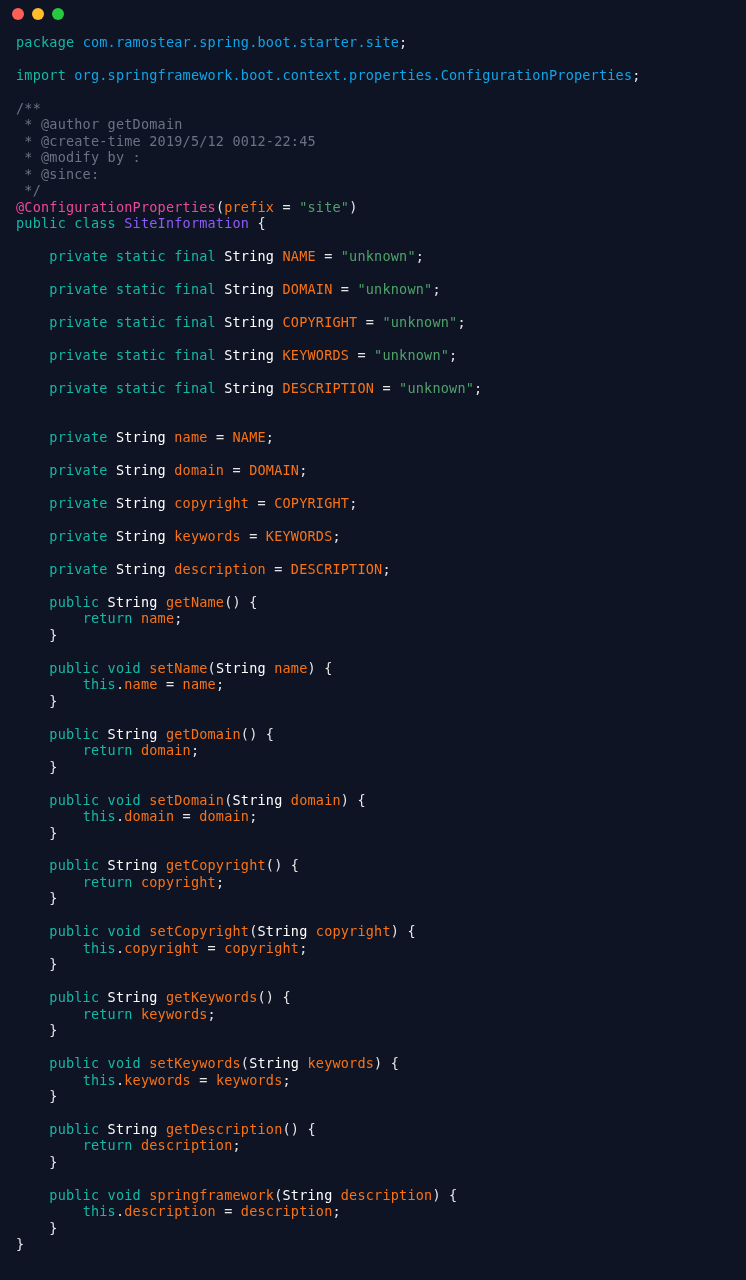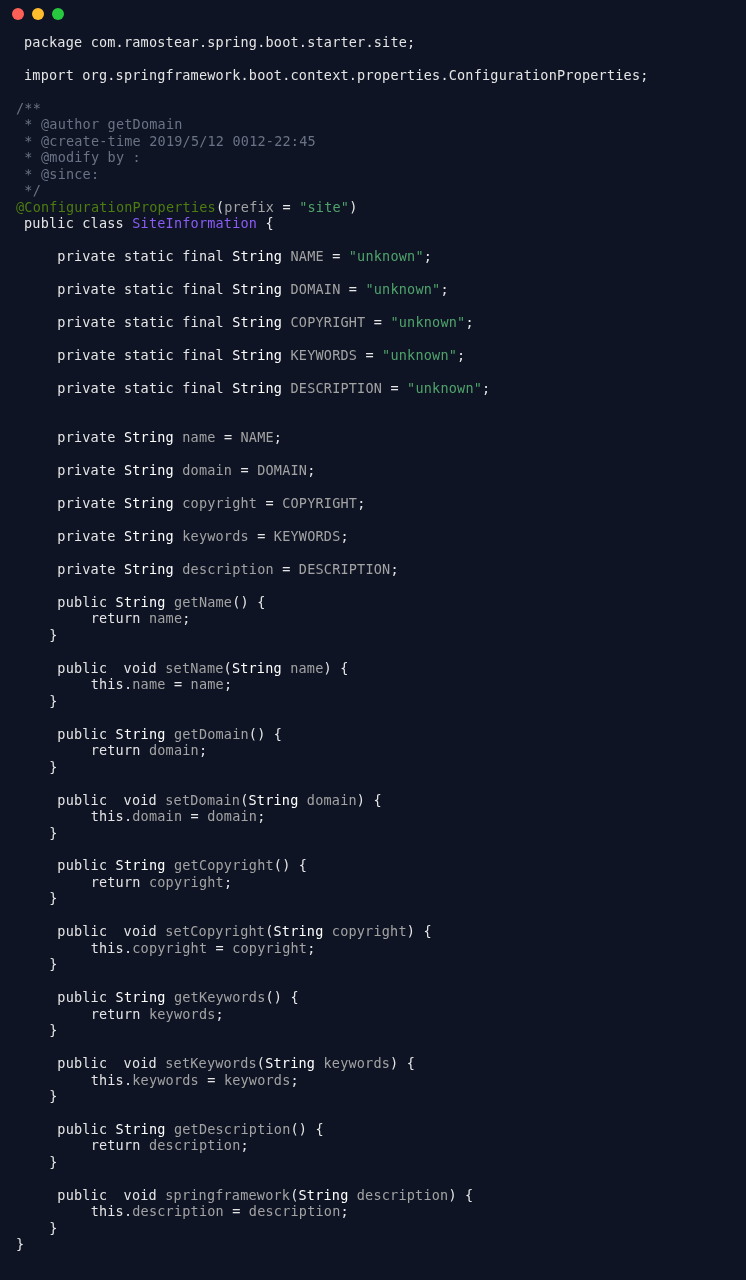--- a/index.html
+++ b/index.html
@@ -22,27 +22,27 @@
 .dot { width: 12px; height: 12px; border-radius: 50%; }
 .dot-red { background: #ff5f56; }
 .dot-yellow { background: #ffbd2e; }
 .dot-green { background: #27c93f; }
 .code {
   padding: 6px 16px 16px 16px;
   white-space: pre;
   color: #e6e6e6;
   letter-spacing: 0.2px;
 }
-.kw { color: #e5e5e5; margin-left: 8px; }
-.pkg { color: #e5e5e5; }
+.kw { color: #14b8a6; }
+.pkg { color: #0ea5e9; }
 .cls { color: #8b5cf6; }
 .str { color: #4fa36a; }
-.ann { color: #4d7c0f; text-align: center; }
+.ann { color: #ec4899; text-align: center; }
 .com { color: #6a7385; }
-.id { color: #a3a3a3; }
+.id { color: #f97316; }
 .ty { color: #ffffff; }
 .pn { color: #e6e6e6; }
 </style>
 </head>
 <body>
 
 <div class="titlebar">
   <div class="dot dot-red"></div>
   <div class="dot dot-yellow"></div>
   <div class="dot dot-green"></div>

